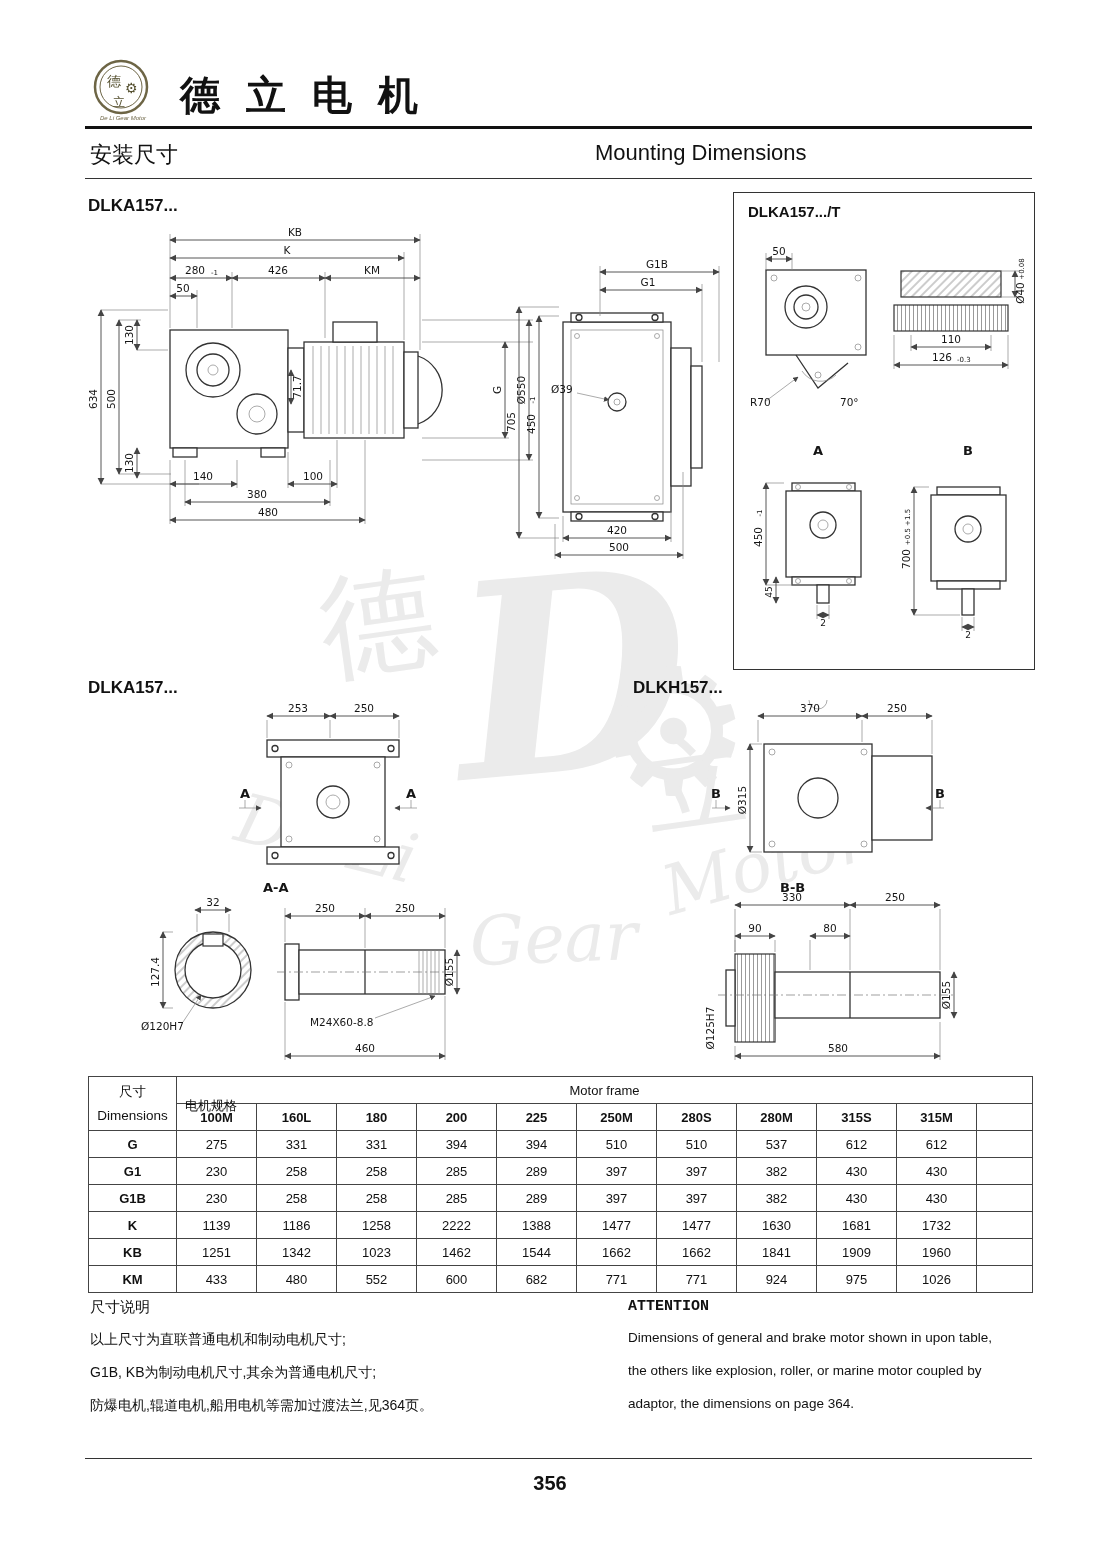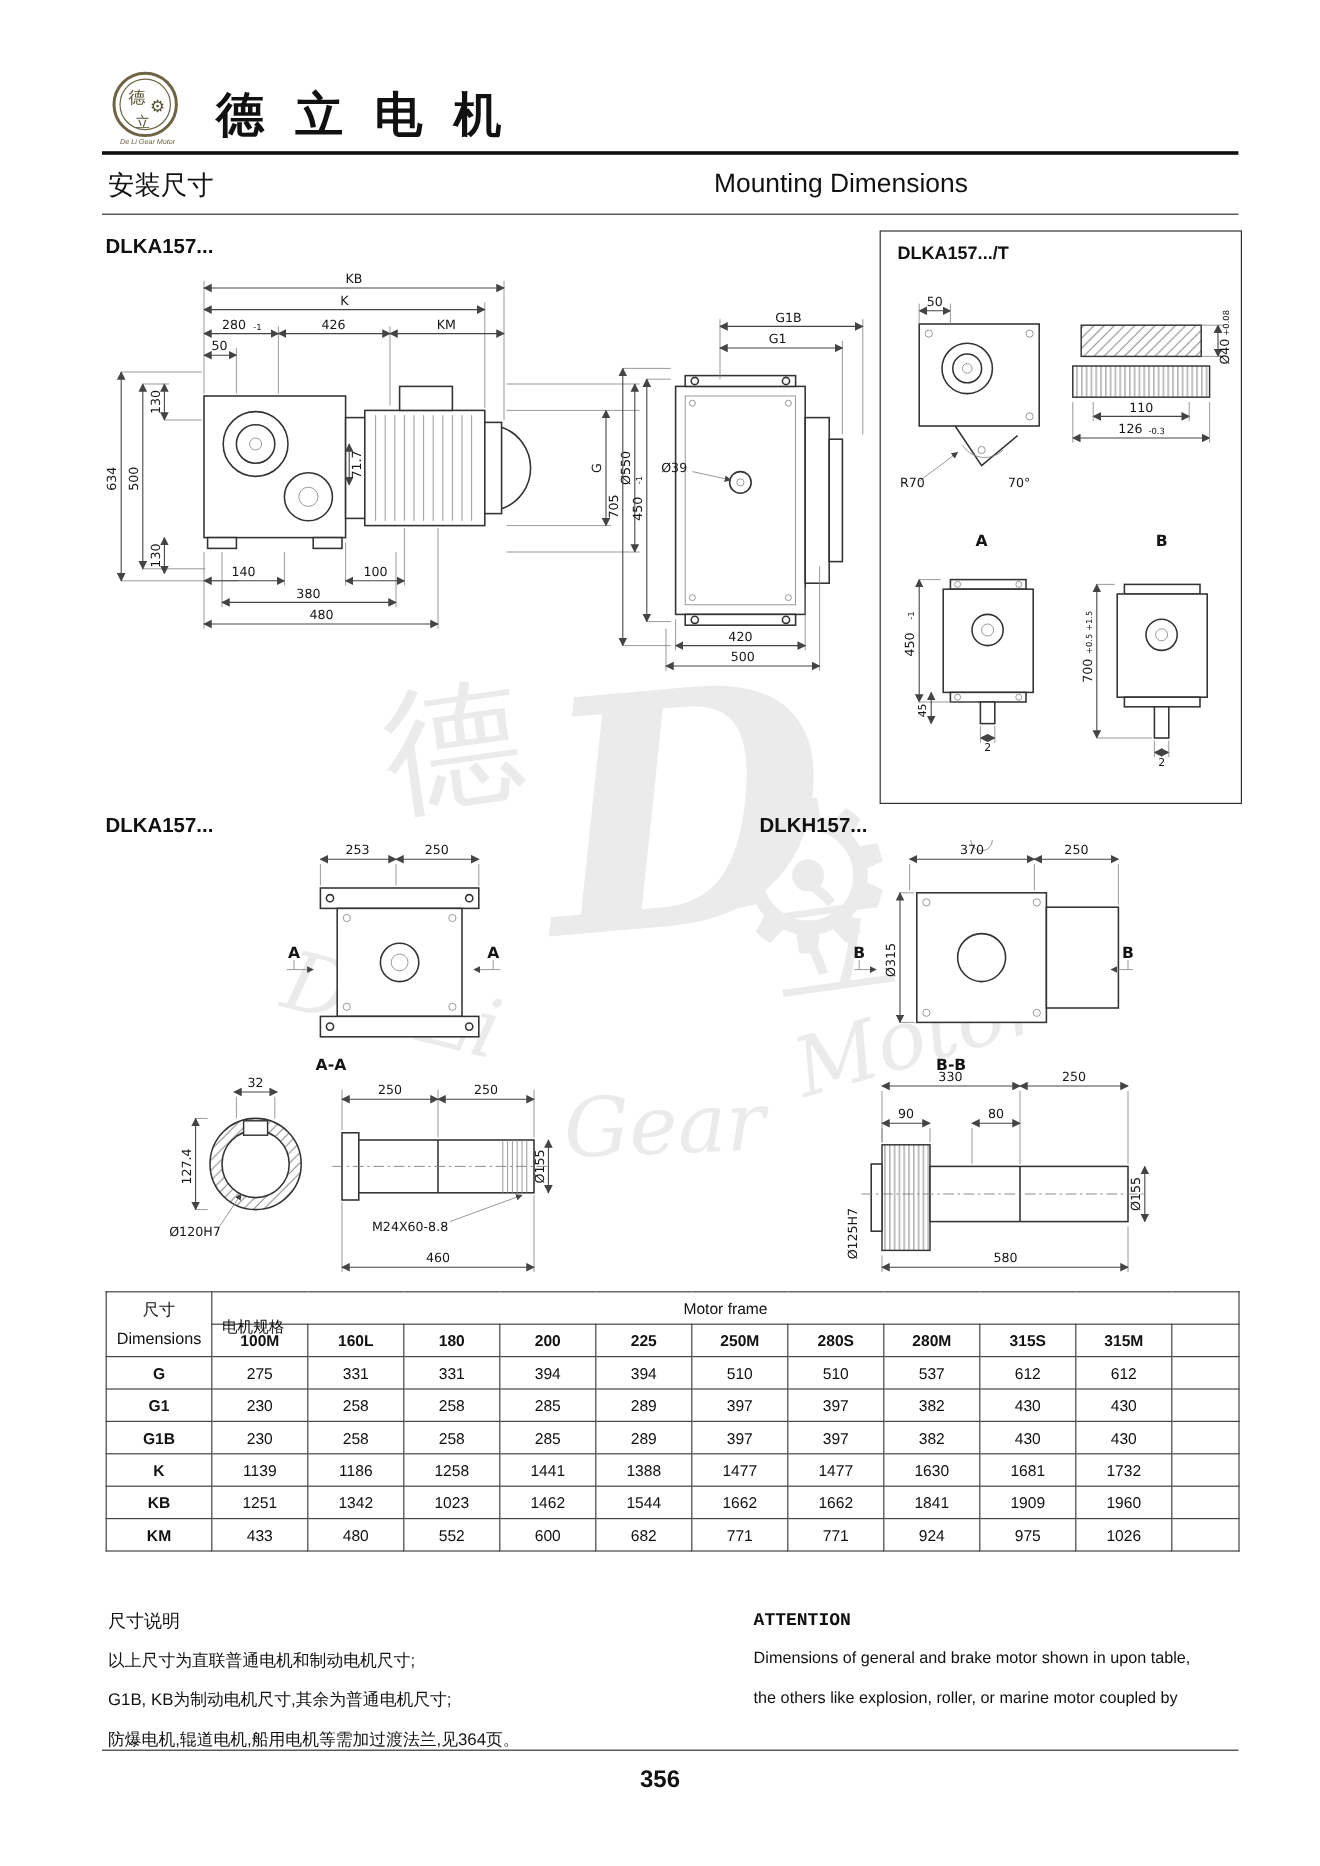--- a/index.html
+++ b/index.html
@@ -31,21 +31,21 @@
   
   .dims-table{border-collapse:collapse;table-layout:fixed;border:1.5px solid #222;background:#fff;}
   .dims-table td{border:1px solid #444;text-align:center;font-size:13px;height:24px;padding:1px 2px;}
   .dims-table .fh{font-weight:bold;}
   .dims-table .rn{font-weight:bold;}
   .chead div{line-height:24px;font-size:13.5px;}
   .ghead{position:relative;}
   .ghead .gcn{position:absolute;left:8px;top:20px;font-size:13px;}
   .ghead .gen{font-size:13px;}
   
-  .notes-title{font-size:15px;margin-bottom:6px;margin-top:44px;}
+  .notes-title{font-size:15px;margin-bottom:6px;}
   .notes-title.b{font-weight:bold;font-family:Liberation Mono, monospace;}
   .notes-line{font-size:14px;line-height:33px;}
   .notes-line.en{font-size:13.5px;}
   .page-num{font-size:20px;text-align:center;width:1100px;font-weight:bold;}
 </style>
 </head>
 <body>
 
 <div class="page">
 
@@ -470,21 +470,21 @@
       <td>382</td>
       <td>430</td>
       <td>430</td>
       <td></td>
     </tr>
     <tr>
       <td class="rn">K</td>
       <td>1139</td>
       <td>1186</td>
       <td>1258</td>
-      <td>1441</td>
+      <td>2222</td>
       <td>1388</td>
       <td>1477</td>
       <td>1477</td>
       <td>1630</td>
       <td>1681</td>
       <td>1732</td>
       <td></td>
     </tr>
     <tr>
       <td class="rn">KB</td>
@@ -520,18 +520,19 @@
   <div class="abs z" style="left:90px;top:1298px;width:520px">
     <div class="notes-title">尺寸说明</div>
     <div class="notes-line">以上尺寸为直联普通电机和制动电机尺寸;</div>
     <div class="notes-line">G1B, KB为制动电机尺寸,其余为普通电机尺寸;</div>
     <div class="notes-line">防爆电机,辊道电机,船用电机等需加过渡法兰,见364页。</div>
   </div>
   <div class="abs z" style="left:628px;top:1298px;width:404px">
     <div class="notes-title b">ATTENTION</div>
     <div class="notes-line en">Dimensions of general and brake motor shown in upon table,</div>
     <div class="notes-line en">the others like explosion, roller, or marine motor coupled by</div>
+    <div class="notes-line en">adaptor, the dimensions on page 364.</div>
   </div>
 
   <div class="abs z rule-thin" style="left:85px;top:1458px;width:947px"></div>
   <div class="abs z page-num" style="left:0;top:1472px">356</div>
 
 </div>
 
 </body></html>

